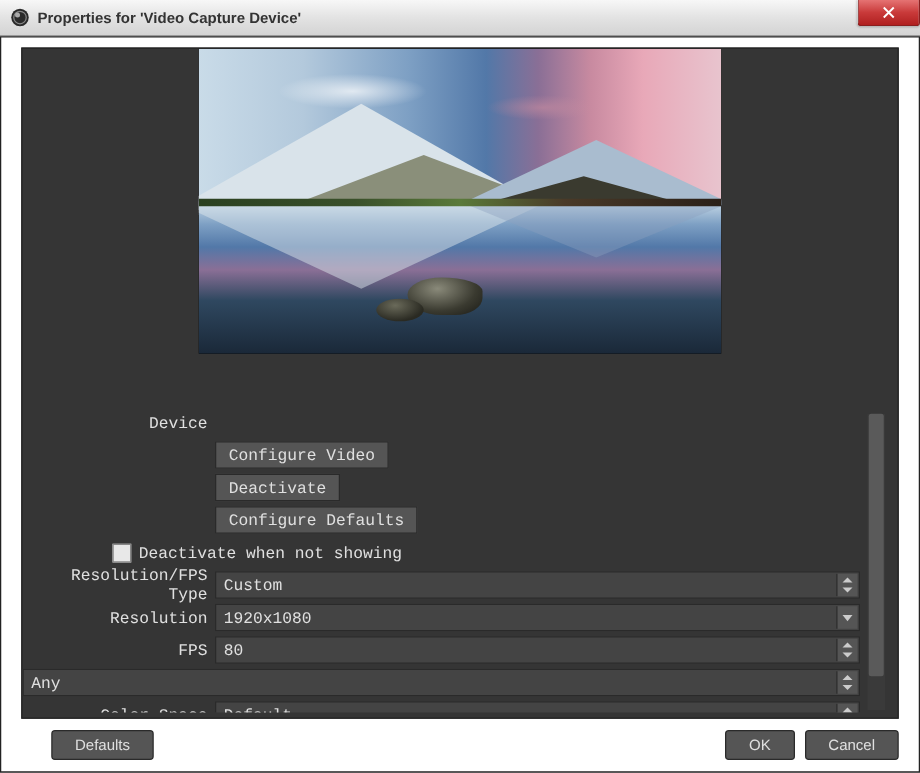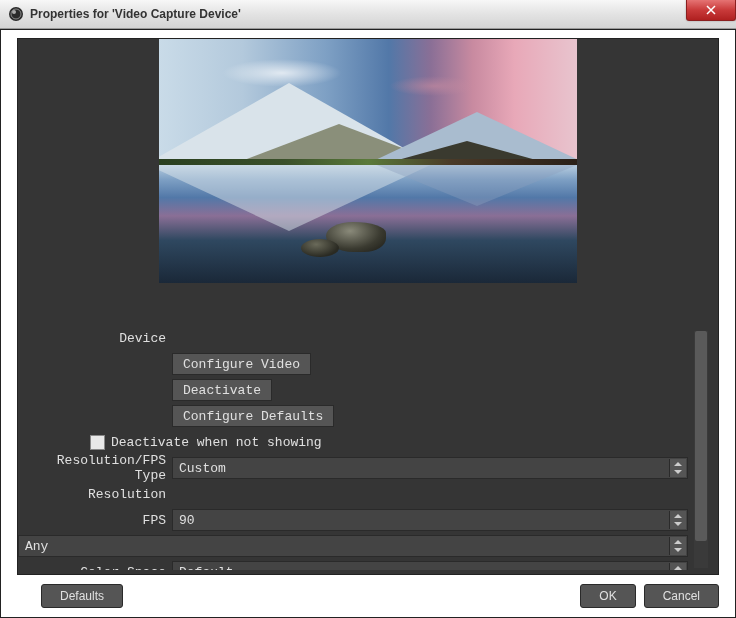--- a/index.html
+++ b/index.html
@@ -391,27 +391,33 @@
         <div class="field">
           <div class="combo">
             <span>Custom</span>
             <div class="spin-buttons"></div>
           </div>
         </div>
       </div>
 
       <div class="row">
         <div class="label">Resolution</div>
+        <div class="field">
+          <div class="combo">
+            <span>1920x1080</span>
+            <div class="drop-button"></div>
+          </div>
+        </div>
       </div>
 
       <div class="row">
         <div class="label">FPS</div>
         <div class="field">
           <div class="combo">
-            <span>90</span>
+            <span>80</span>
             <div class="spin-buttons"></div>
           </div>
         </div>
       </div>
 
       <div class="row">
         <div class="field">
           <div class="combo">
             <span>Any</span>
             <div class="spin-buttons"></div>

